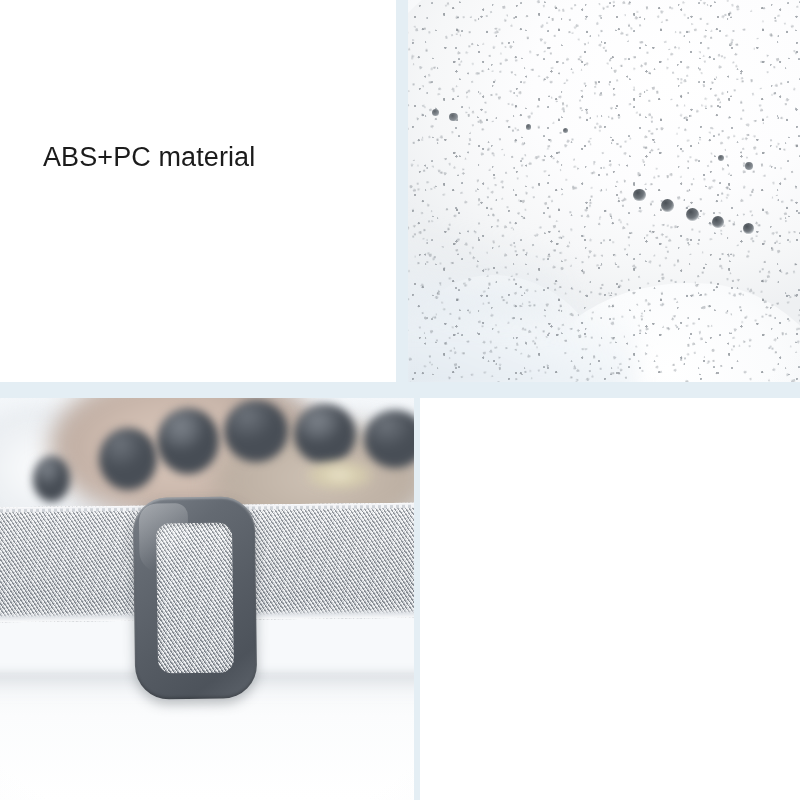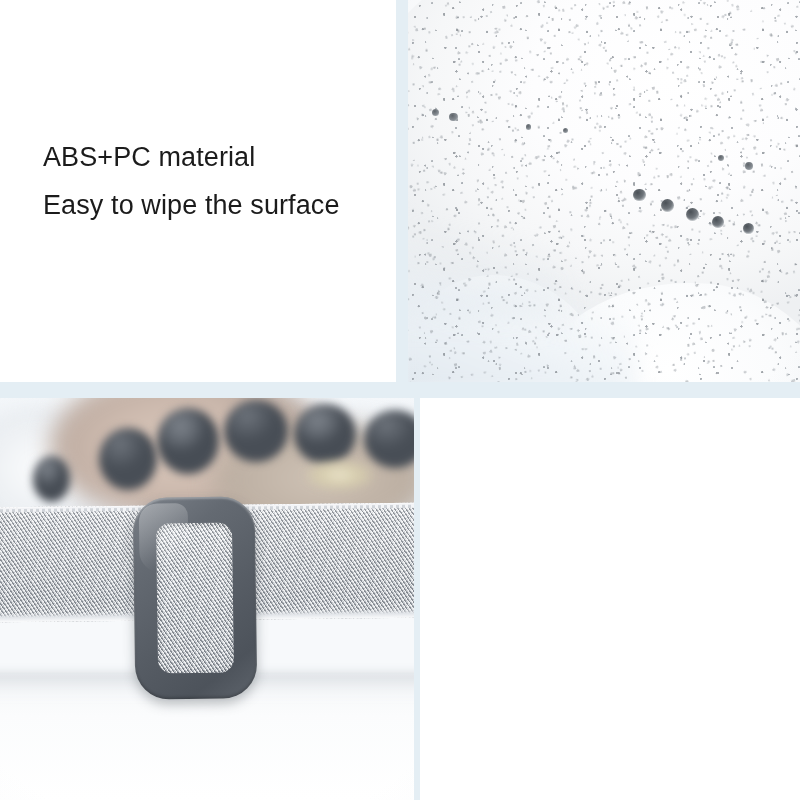--- a/index.html
+++ b/index.html
@@ -247,21 +247,20 @@
   }
 </style>
 </head>
 <body>
 
 <div class="sheet">
 
   <div class="panel" id="panel-tl">
     <div class="copy" id="copy-material">
       <div class="line">ABS+PC material</div>
-      <div class="line">Easy to wipe the surface</div>
     </div>
   </div>
 
   <div class="panel" id="panel-tr">
     <div class="photo" id="shell-photo">
       <div class="shell-body"></div>
       <div class="shell-notch"></div>
       <div class="shell-notch2"></div>
       <div class="shell-shadow"></div>
       <div class="shell-shadow2"></div>

